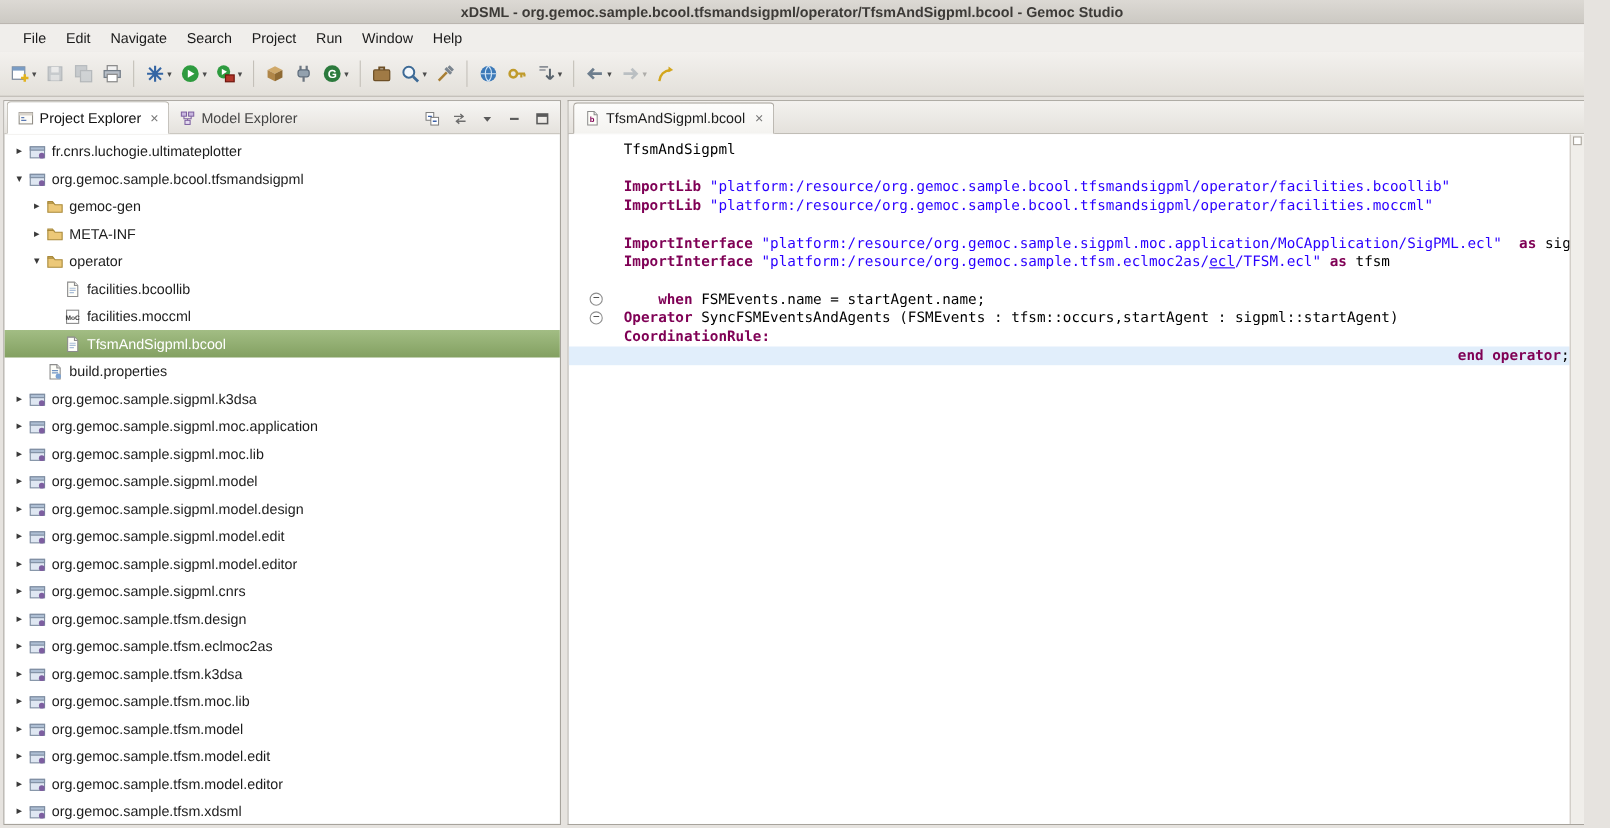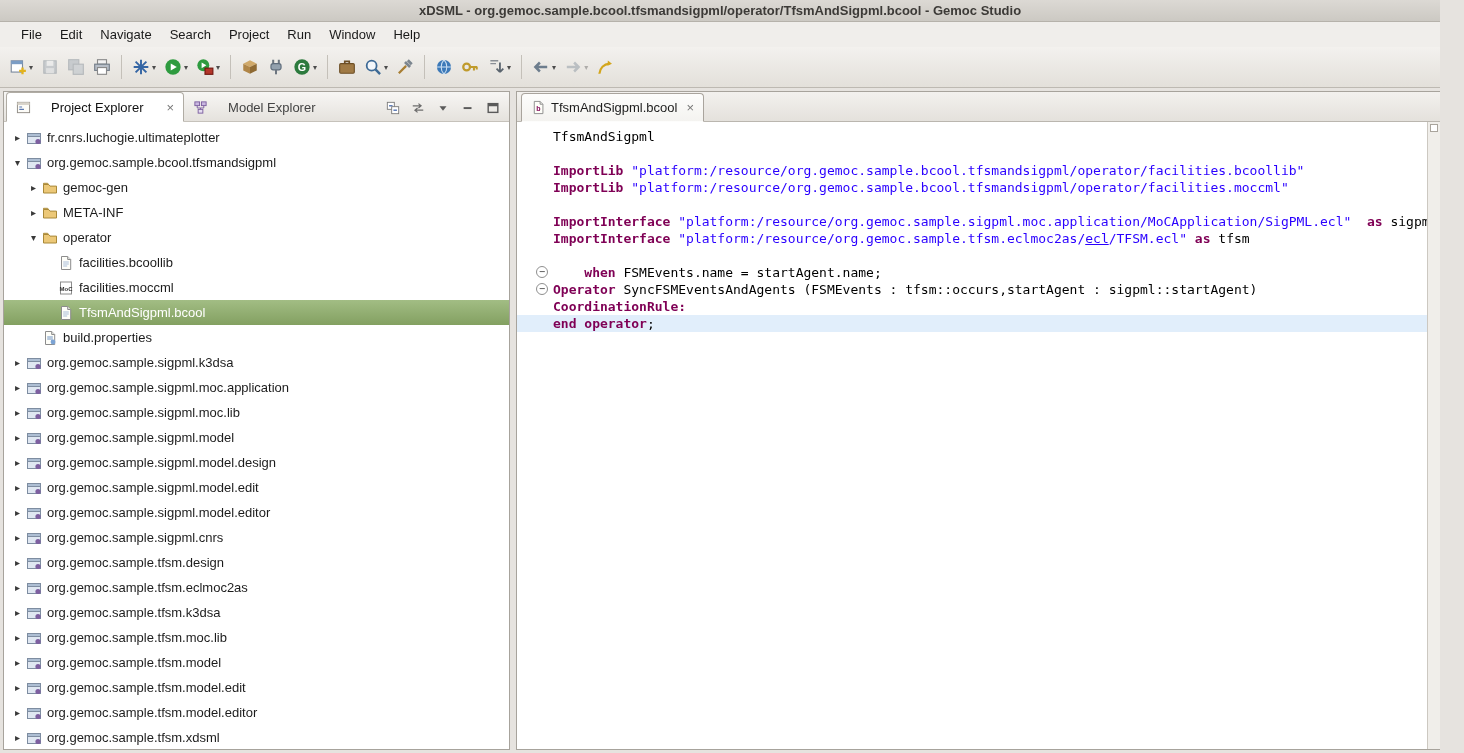--- a/index.html
+++ b/index.html
@@ -34,21 +34,21 @@
   .dd { font-size:8px; color:#4c4c4c; margin-left:2px; }
   .tb-sep { width:1px; height:24px; background:#c4c0b9; margin:0 6px; flex:none; }
 
   
   .main { flex:1; display:flex; padding:3px 0 3px 3px; min-height:0; }
 
   
   .left-panel { width:507px; flex:none; display:flex; flex-direction:column; background:#fff; border:1px solid #a7a39c; min-height:0; }
   .panel-header { height:30px; flex:none; display:flex; align-items:flex-end; background:linear-gradient(#f7f6f4,#e5e2dd); border-bottom:1px solid #c6c2bb; }
   .view-tabs { display:flex; align-items:flex-end; height:100%; flex:1; padding-left:2px; }
-  .view-tab { display:flex; align-items:center; gap:20px; height:27px; padding:0 9px; color:#444; white-space:nowrap; }
+  .view-tab { display:flex; align-items:center; gap:5px; height:27px; padding:0 9px; color:#444; white-space:nowrap; }
   .view-tab.active {
     background:#fff; border:1px solid #b0aca4; border-bottom:1px solid #fff;
     border-radius:4px 4px 0 0; color:#111; height:30px; margin-bottom:-1px;
   }
   .vt-icon svg { width:15px; height:15px; display:block; }
   .vt-close { margin-left:3px; color:#777; font-size:13px; line-height:1; }
   .panel-actions { display:flex; align-items:center; gap:11px; padding:0 9px 6px 6px; }
   .pa-icon { width:14px; height:14px; display:inline-block; }
   .pa-icon svg { width:14px; height:14px; display:block; }
 
@@ -77,22 +77,22 @@
     border-radius:4px 4px 0 0; color:#1d1d1d; white-space:nowrap;
   }
   .tab-icon svg { width:15px; height:15px; display:block; }
   .tab-close { margin-left:4px; color:#777; font-size:13px; line-height:1; }
 
   .code-wrap {
     flex:1; position:relative; background:#fff; overflow:hidden;
     font-family:"DejaVu Sans Mono","Liberation Mono",monospace; font-size:13px; line-height:17px;
   }
   .code { position:absolute; top:0; left:0; right:13px; bottom:0; padding-top:6px; }
-  .code-line { padding-left:36px; white-space:pre; color:#000; }
-  .code-line.current-line { background:#e1eefb; }
+  .code-line { padding-left:50px; white-space:pre; color:#000; }
+  .code-line.current-line { background:#e1eefb;text-align:right; }
   .seg-k { color:#7f0055; font-weight:bold; }
   .seg-s { color:#2a00ff; }
   .seg-su { color:#2a00ff; text-decoration:underline; }
   .seg-p { color:#000; }
 
   .gutter { position:absolute; top:0; left:0; width:34px; bottom:0; padding-top:6px; pointer-events:none; }
   .gutter-line { height:17px; position:relative; }
   .fold-circle {
     position:absolute; left:19px; top:2px; width:12px; height:12px; border:1px solid #8f8f8f;
     border-radius:50%; background:#fff; color:#444; font-size:10px; line-height:10px; text-align:center;

